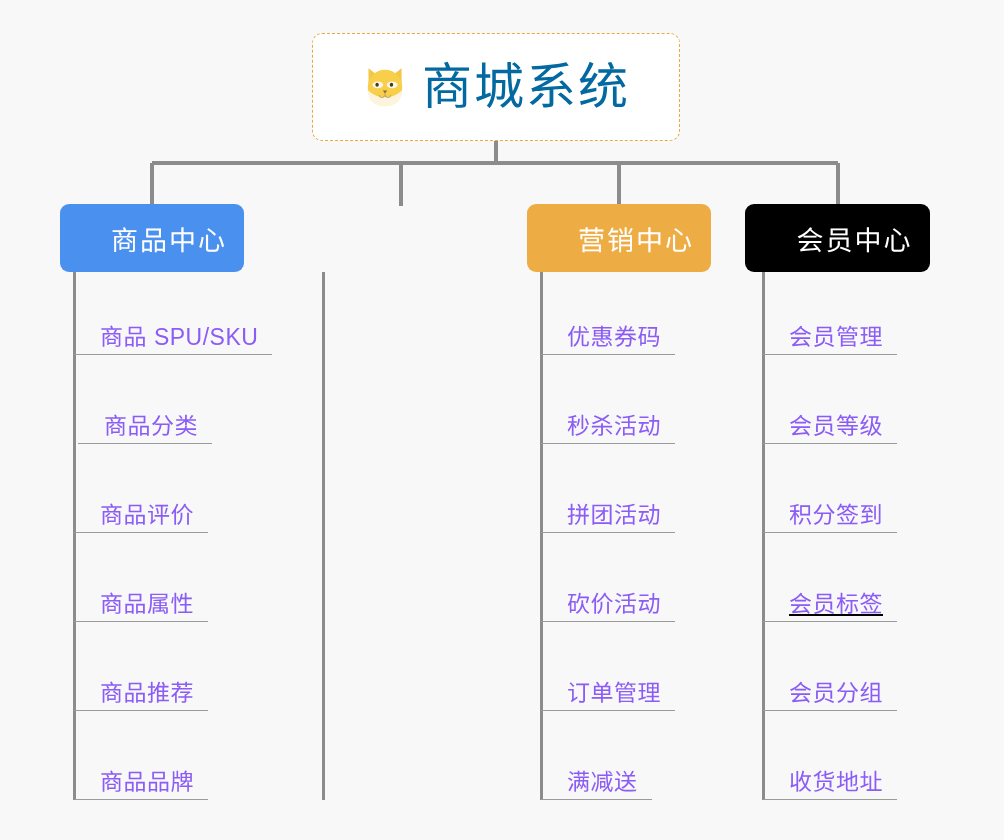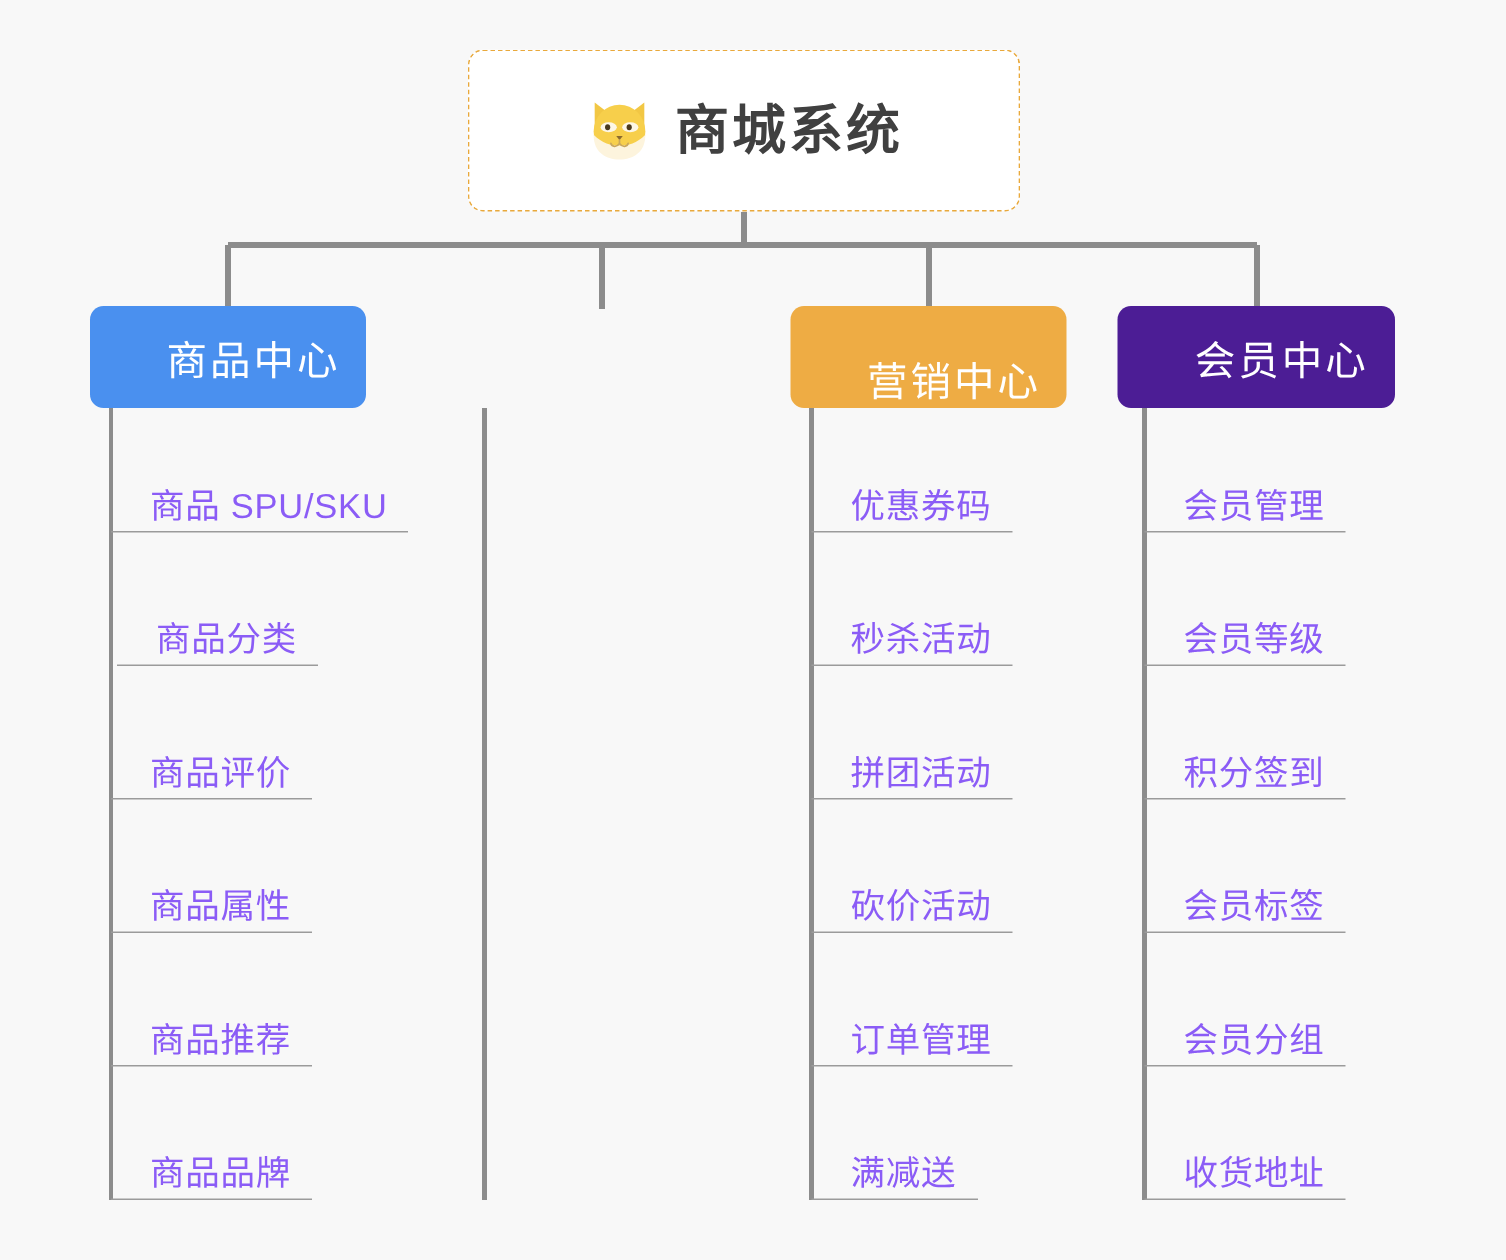--- a/index.html
+++ b/index.html
@@ -38,26 +38,25 @@
     justify-content: center;
     gap: 14px;
   }
   .root-icon {
     width: 46px;
     height: 46px;
     flex: 0 0 auto;
     display: block;
   }
   .root-title {
-    font-size: 36px;
+    font-size: 50px;
     line-height: 1;
-    color: #404040;
+    color: #0369a1;
     letter-spacing: 2px;
     white-space: nowrap;
-    font-weight: bold;
   }
 
   
   #connectors {
     position: absolute;
     left: 0;
     top: 0;
     width: 1004px;
     height: 840px;
     pointer-events: none;
@@ -176,21 +175,21 @@
         <span class="leaf-label">商品推荐</span>
       </li>
       <li class="leaf-item" style="top:476px; left:14px;">
         <span class="leaf-label">商品品牌</span>
       </li>
     </ul>
   </div>
 
 
   <div class="column" style="left:527px; width:184px;">
-    <div class="cat-header" style="background:#eeac44; width:184px;align-items:flex-end;">
+    <div class="cat-header" style="background:#eeac44; width:184px;">
       <span>营销中心</span>
     </div>
     <ul class="leaf-list">
       <li class="leaf-item" style="top:31px;  left:14px;">
         <span class="leaf-label">优惠券码</span>
       </li>
       <li class="leaf-item" style="top:120px; left:14px;">
         <span class="leaf-label">秒杀活动</span>
       </li>
       <li class="leaf-item" style="top:209px; left:14px;">
@@ -202,34 +201,34 @@
       <li class="leaf-item" style="top:387px; left:14px;">
         <span class="leaf-label">订单管理</span>
       </li>
       <li class="leaf-item" style="top:476px; left:14px;">
         <span class="leaf-label">满减送</span>
       </li>
     </ul>
   </div>
 
   <div class="column" style="left:745px; width:185px;">
-    <div class="cat-header" style="background:#4c1d95; width:185px;">
+    <div class="cat-header" style="background:#000000; width:185px;">
       <span>会员中心</span>
     </div>
     <ul class="leaf-list">
       <li class="leaf-item" style="top:31px;  left:18px;">
         <span class="leaf-label">会员管理</span>
       </li>
       <li class="leaf-item" style="top:120px; left:18px;">
         <span class="leaf-label">会员等级</span>
       </li>
       <li class="leaf-item" style="top:209px; left:18px;">
         <span class="leaf-label">积分签到</span>
       </li>
-      <li class="leaf-item" style="top:298px; left:18px;">
+      <li class="leaf-item" style="top:298px; left:18px;text-decoration:underline;">
         <span class="leaf-label">会员标签</span>
       </li>
       <li class="leaf-item" style="top:387px; left:18px;">
         <span class="leaf-label">会员分组</span>
       </li>
       <li class="leaf-item" style="top:476px; left:18px;">
         <span class="leaf-label">收货地址</span>
       </li>
     </ul>
   </div>

